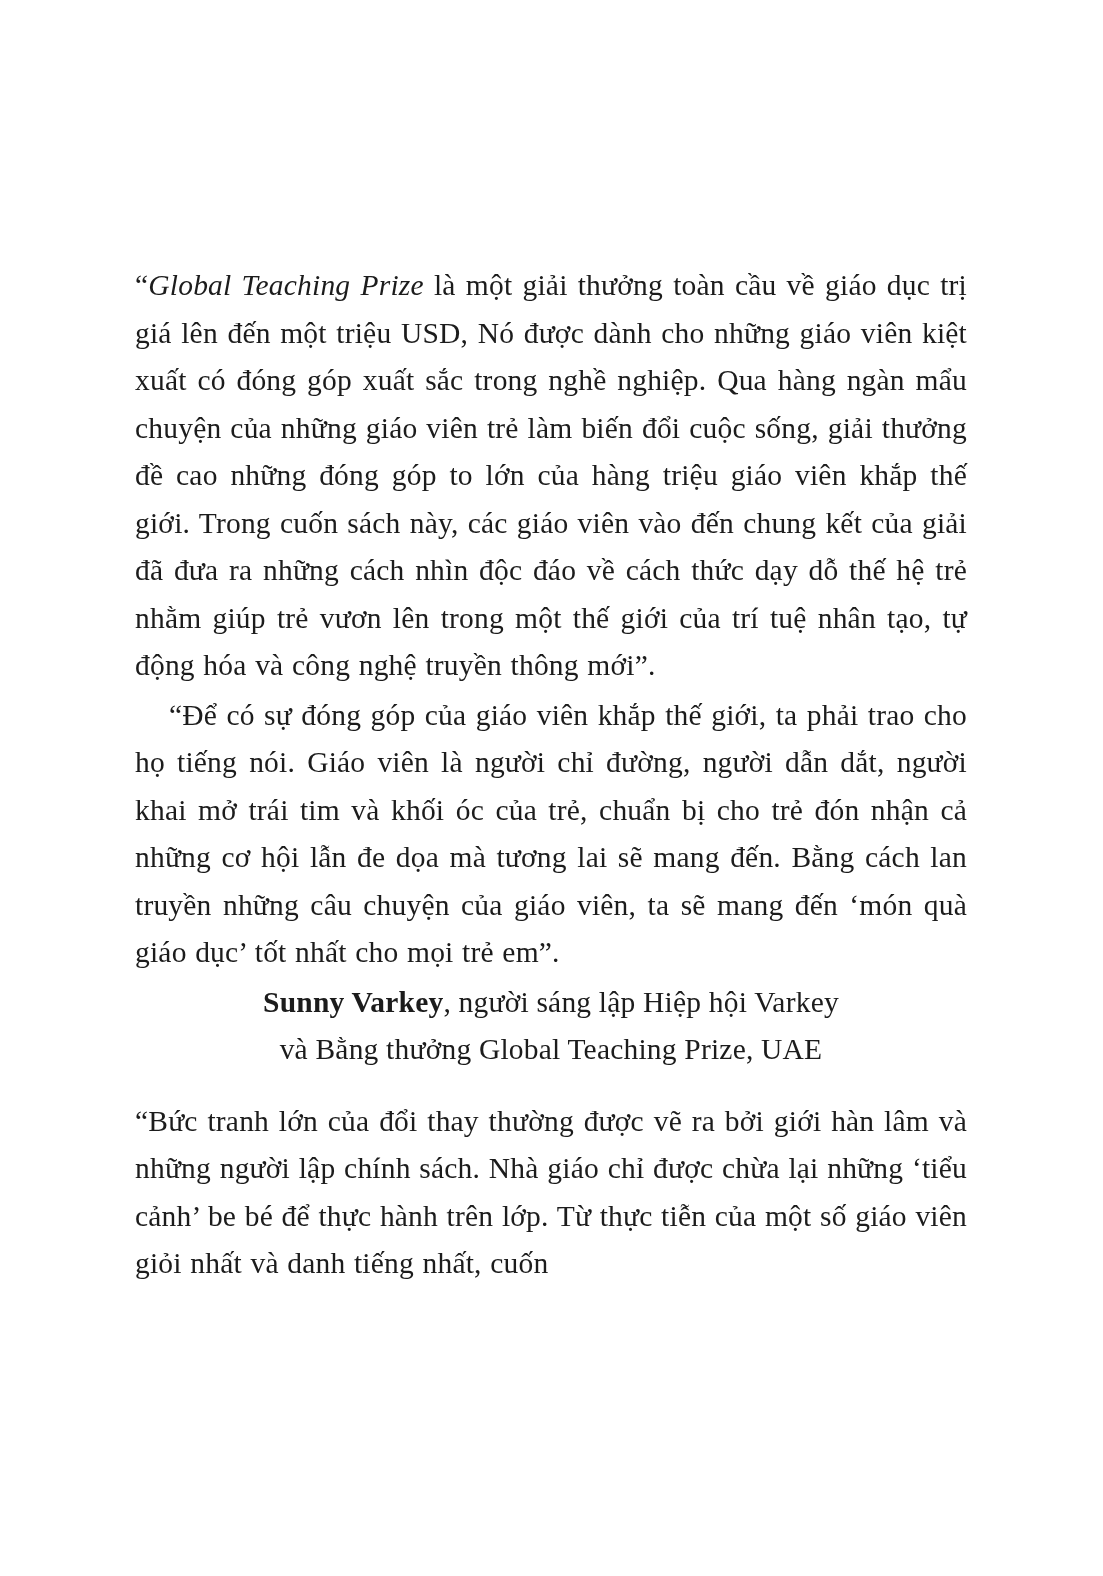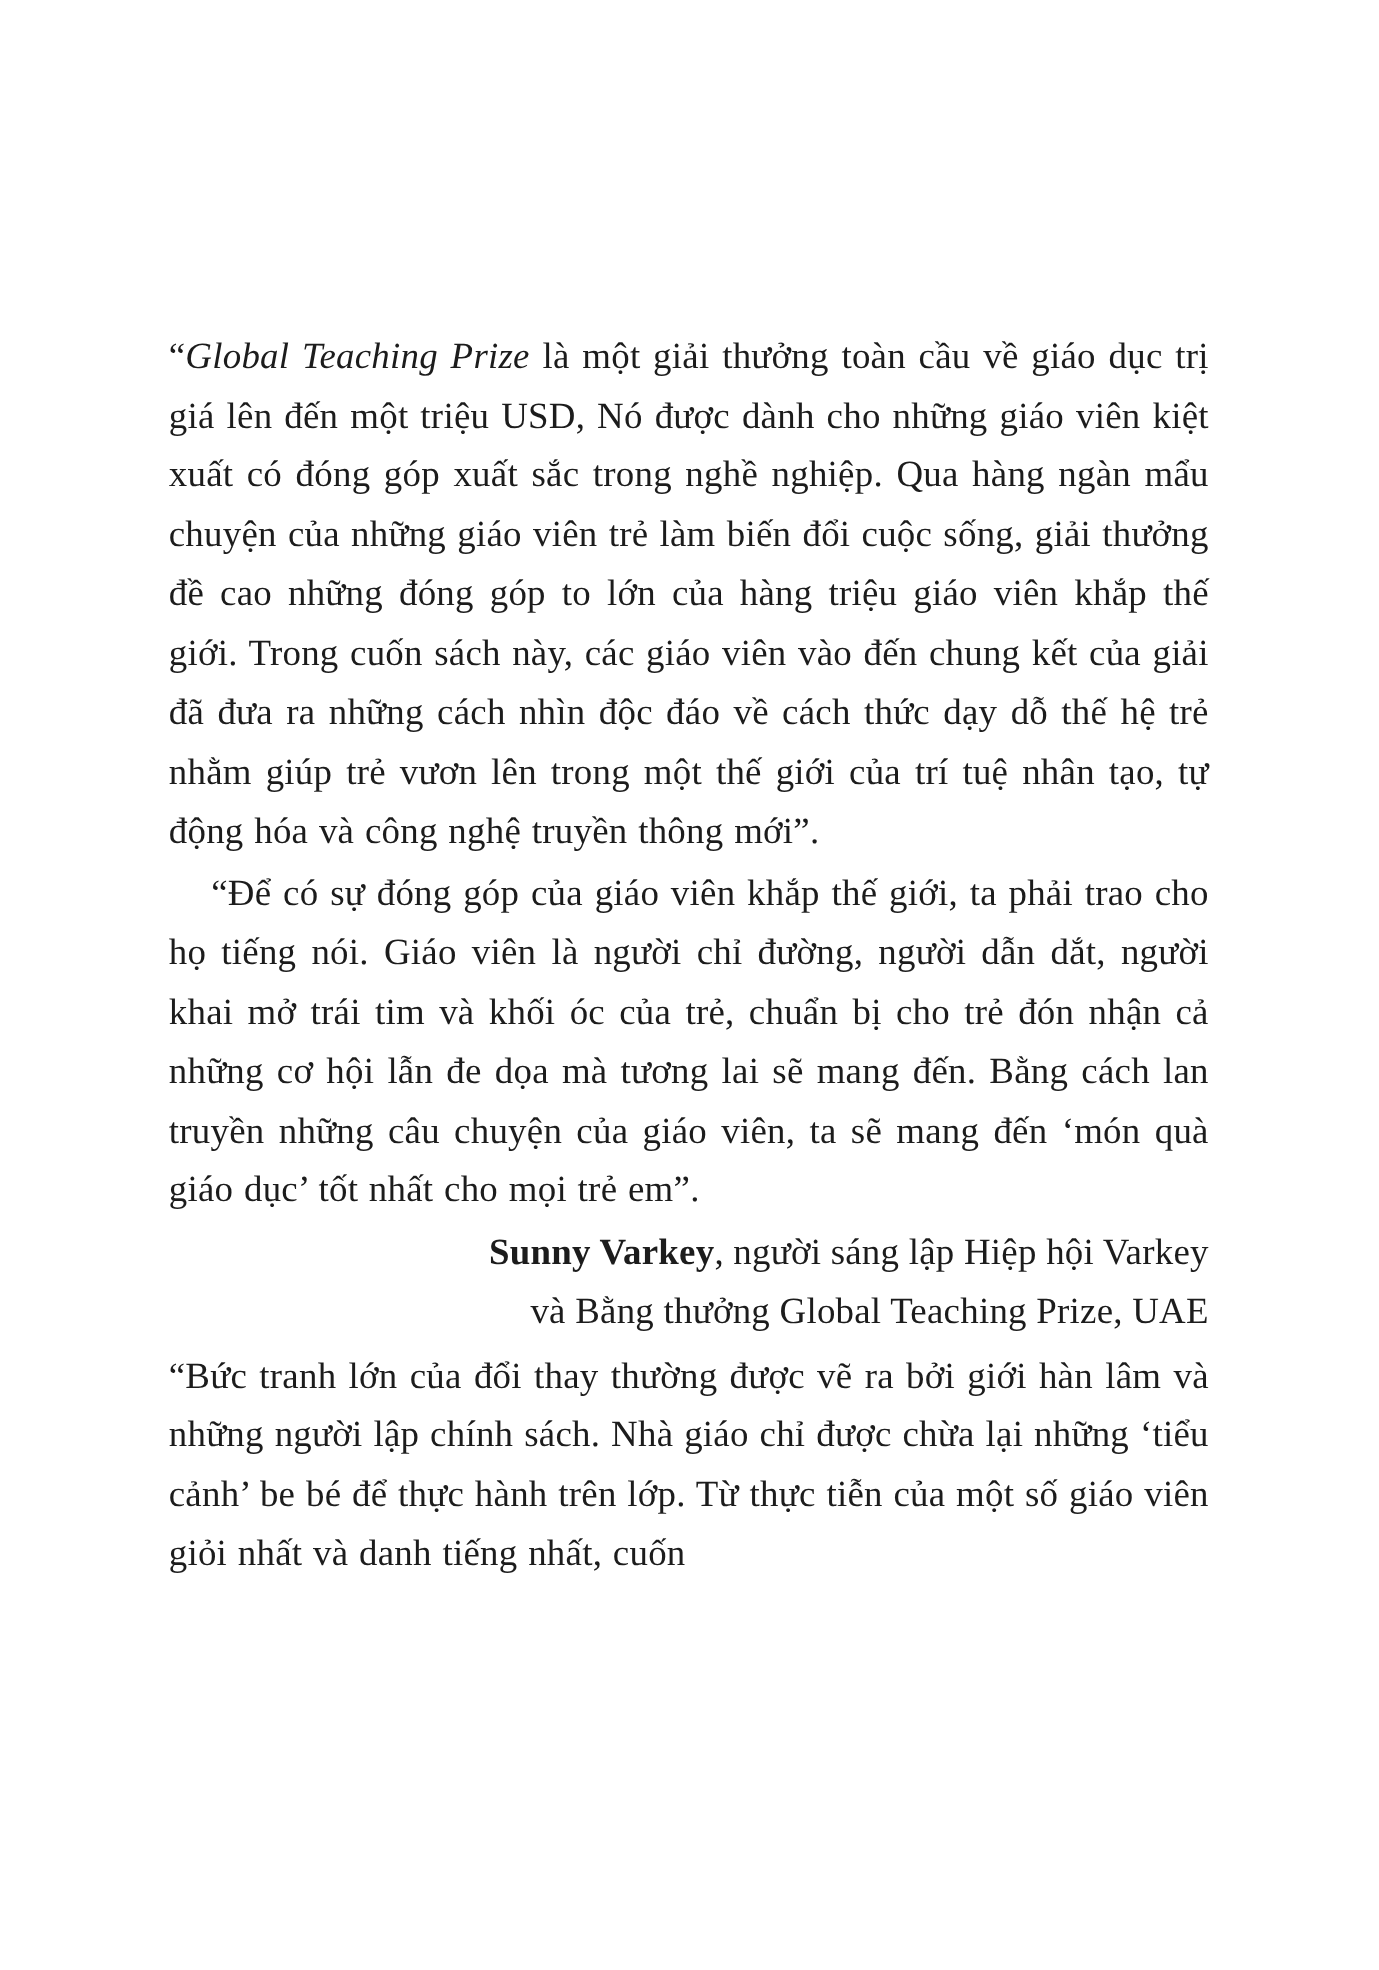--- a/index.html
+++ b/index.html
@@ -34,28 +34,28 @@
   .para em {
     font-style: italic;
   }
   .para.indent {
     text-indent: 34px;
   }
   .attribution {
     margin: 0;
     font-size: 29.5px;
     line-height: 47.5px;
-    text-align: right;
+    text-align: center;
     letter-spacing: 0.2px;
   }
   .attribution .name {
     font-weight: bold;
   }
   .para.last {
-    margin-top: 4px;
+    margin-top: 24px;
   }
 </style>
 </head>
 <body>
 
 <div class="book-page">
   <div class="text-block">
 
     <p class="para"><span>“</span><em>Global Teaching Prize</em><span> là một giải thưởng toàn cầu về giáo dục trị giá lên đến một triệu USD, Nó được dành cho những giáo viên kiệt xuất có đóng góp xuất sắc trong nghề nghiệp. Qua hàng ngàn mẩu chuyện của những giáo viên trẻ làm biến đổi cuộc sống, giải thưởng đề cao những đóng góp to lớn của hàng triệu giáo viên khắp thế giới. Trong cuốn sách này, các giáo viên vào đến chung kết của giải đã đưa ra những cách nhìn độc đáo về cách thức dạy dỗ thế hệ trẻ nhằm giúp trẻ vươn lên trong một thế giới của trí tuệ nhân tạo, tự động hóa và công nghệ truyền thông mới”.</span></p>
 

